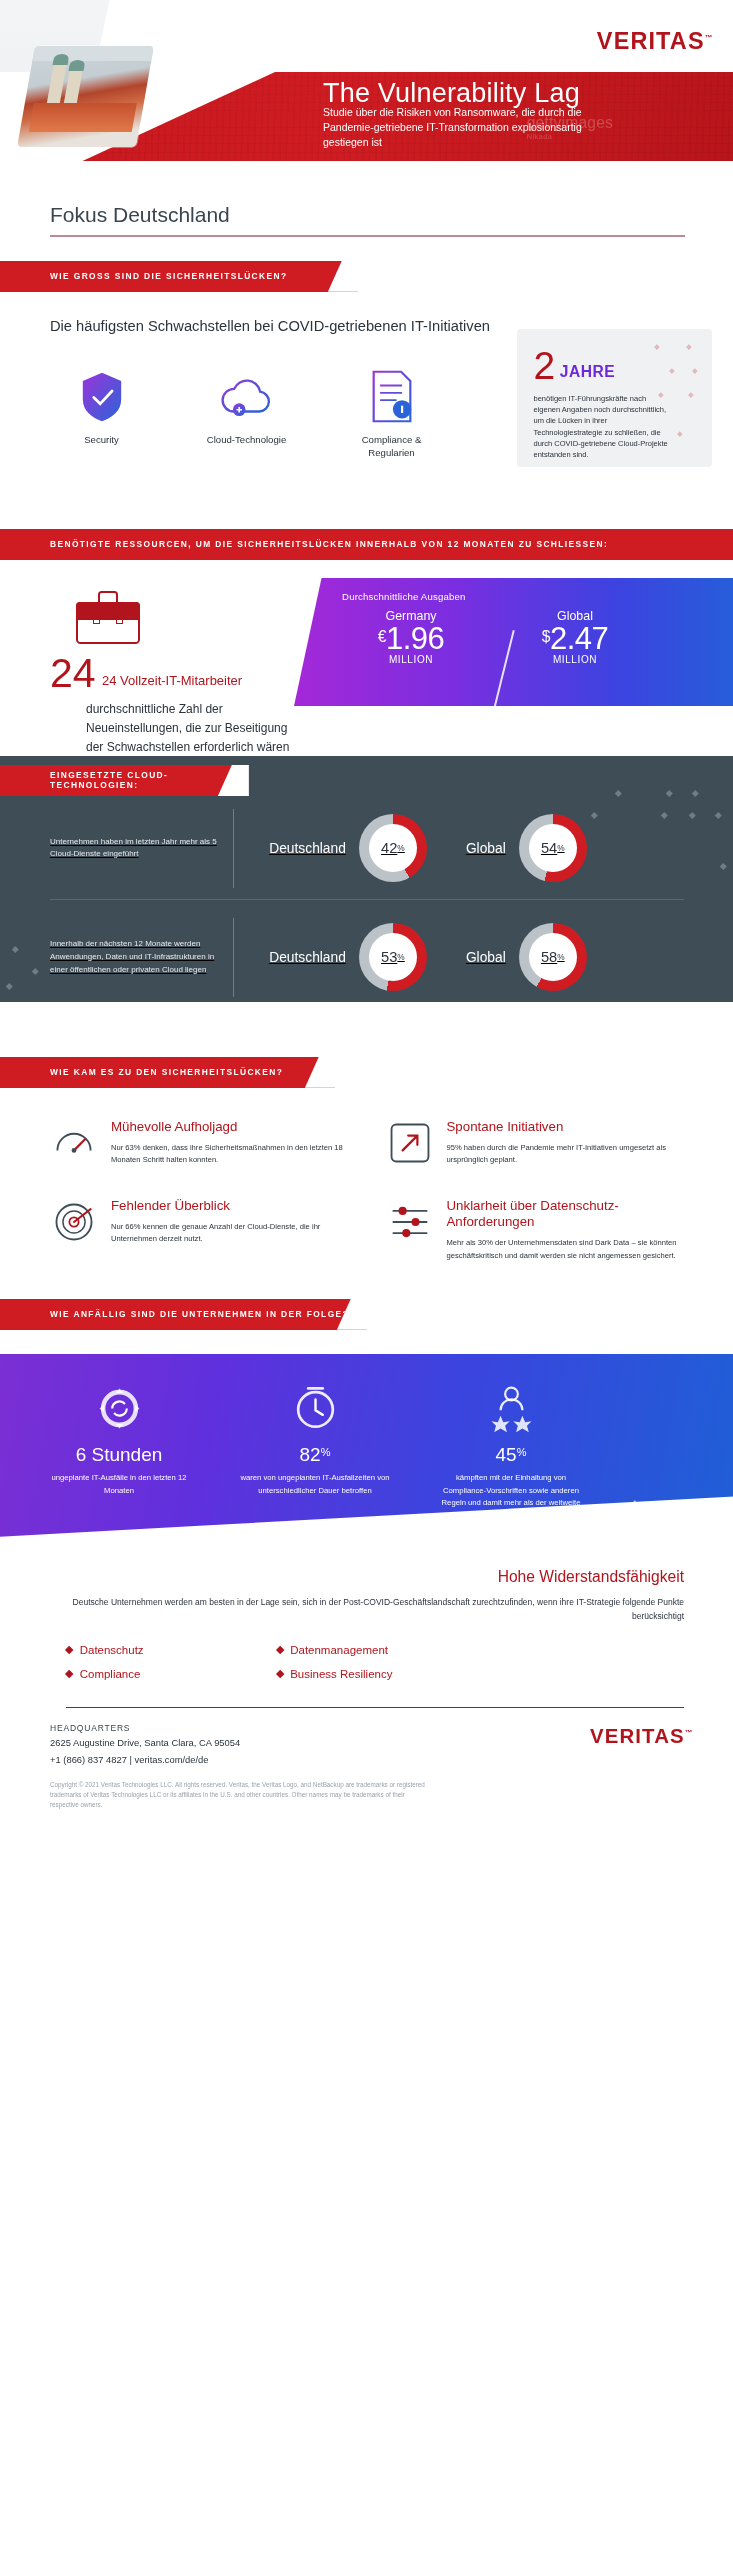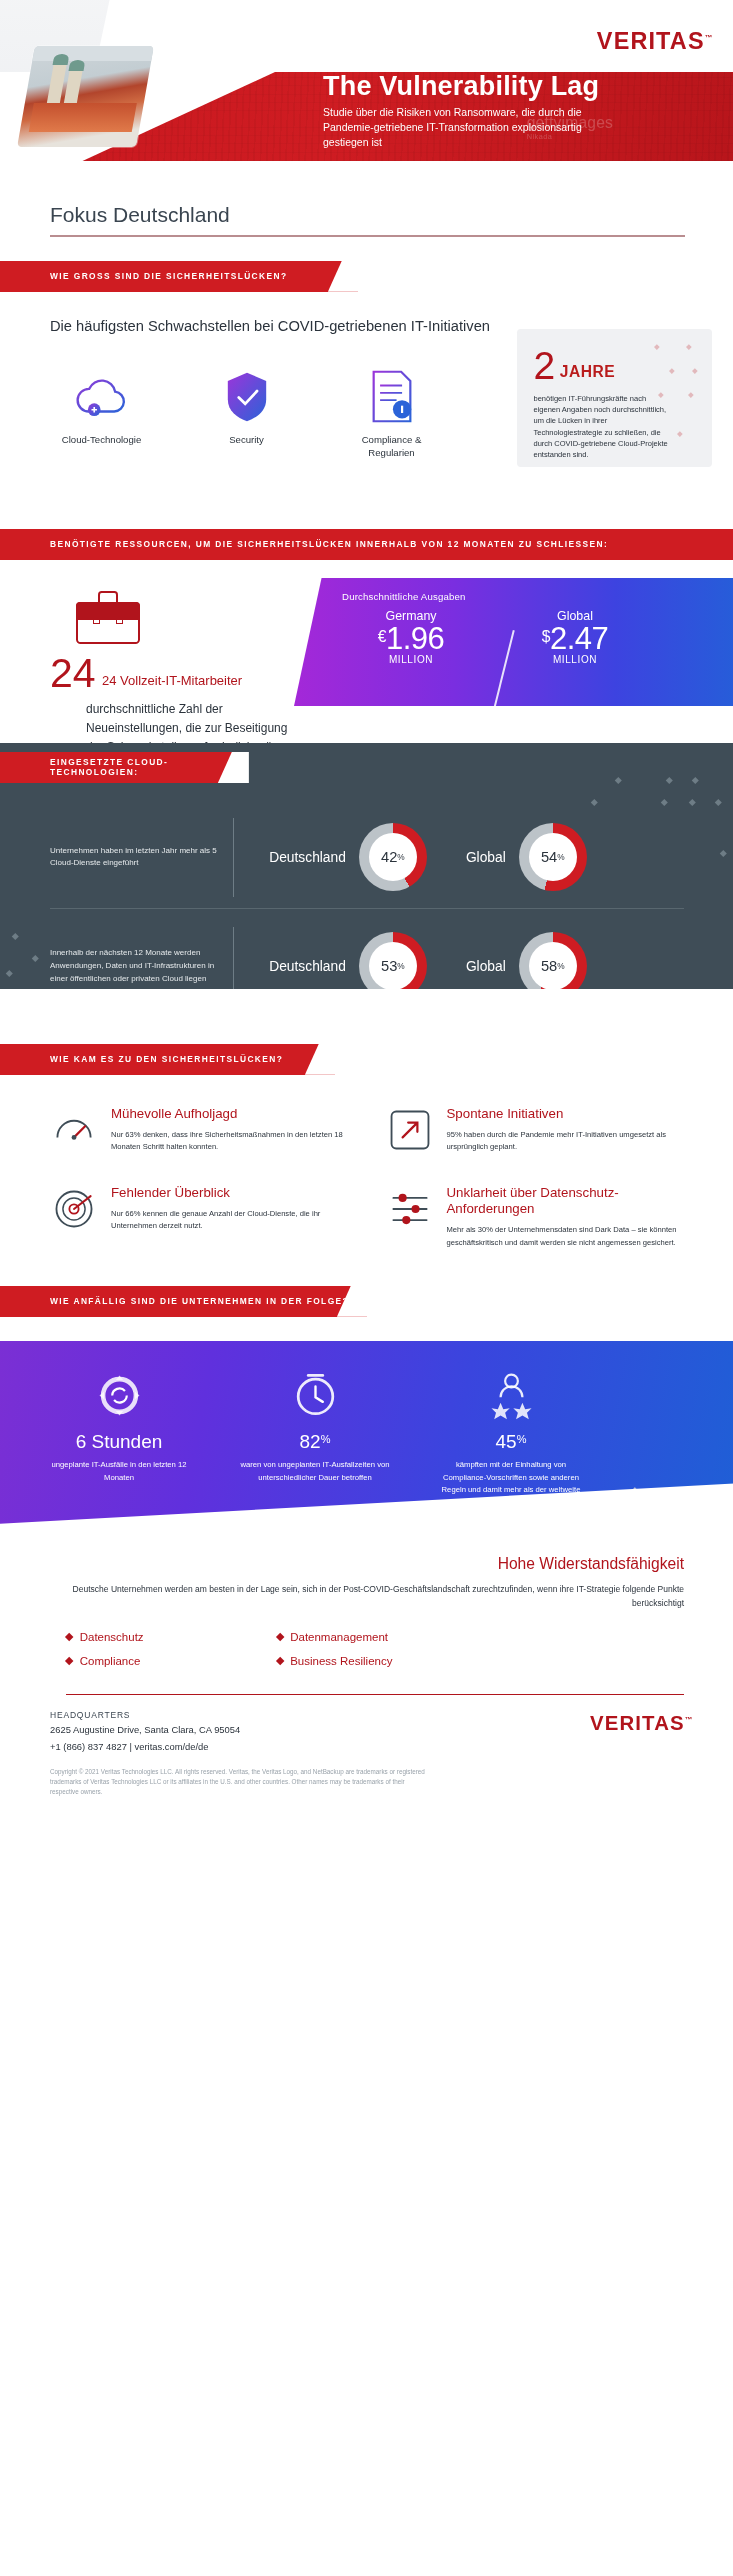--- a/index.html
+++ b/index.html
@@ -49,22 +49,22 @@
   .hdr-photo .roof { position:absolute; left:9.2px; top:57px; width:103px; height:29px; background:linear-gradient(180deg,#c4502e,#e07a4a); }
   .hdr-photo .sky  { position:absolute; left:0; top:0; width:119px; height:14.7px; background:#d7dee2; }
   .veritas-logo {
     position:absolute; right:22px; top:27.5px;
     font-family:"Liberation Sans", sans-serif;
     font-size:23px; font-weight:700; letter-spacing:1.1px; color:#b1141c;
     transform:scaleX(1.02);
   }
   .veritas-logo sup { font-size:7.3px; vertical-align:super; }
   .hdr-title {
-    position:absolute; left:323px; top:73px; color:#fff;
-    font-size:27px; font-weight:700; letter-spacing:0.2px; line-height:1;
+    position:absolute; left:323px; top:80px; color:#fff;
+    font-size:27px; font-weight:400; letter-spacing:0.2px; line-height:1;
   }
   .hdr-sub {
     position:absolute; left:323px; top:105px; color:#fff;
     font-size:10.5px; line-height:1.45; font-weight:400; width:275px;
   }
   .getty {
     position:absolute; right:121px; bottom:20px; color:rgba(255,255,255,.22);
     font-size:15.6px; font-weight:700; letter-spacing:0.2px;
   }
   .getty span { font-weight:400; }
@@ -99,21 +99,21 @@
   .icons-row { display:flex; gap:42px; margin-top:31px; }
   .icon-cell { width:103px; text-align:center; }
   .icon-cell .glyph { height:57px; display:flex; align-items:center; justify-content:center; }
   .icon-cell .cap { margin-top:9.2px; font-size:9.6px; color:#2b333c; line-height:1.35; }
 
   .jahre-box {
     position:absolute; right:22px; top:37px; width:195px; height:138px;
     background:#f0f1f3; border-radius:3.7px; padding:20px 14.7px 0 16.5px; overflow:hidden;
   }
   .jahre-num { font-size:39px; color:#b1141c; font-weight:400; line-height:.85; display:inline-block; vertical-align:-1.8px;}
-  .jahre-lbl { font-size:15.6px; color:#b91c1c; font-weight:700; letter-spacing:0.5px; margin-left:4.6px; }
+  .jahre-lbl { font-size:15.6px; color:#6d28d9; font-weight:700; letter-spacing:0.5px; margin-left:4.6px; }
   .jahre-txt { margin-top:11px; font-size:7.5px; color:#2b333c; line-height:1.5; width:138px; }
   .dot { position:absolute; width:3.7px; height:3.7px; background:#e2b9bc; transform:rotate(45deg); }
 
   
   .sec2 { position:relative; height:174px; padding:31px 0 0 50px; }
   .brief { width:64px; height:53px; margin-left:26px; position:relative; }
   .brief .body { position:absolute; left:0; top:11px; width:64px; height:42px; border:2.4px solid #b1141c; border-radius:4.6px; }
   .brief .flap { position:absolute; left:0; top:11px; width:64px; height:18.3px; background:#b1141c; border-radius:3.7px 3.7px 0 0; }
   .brief .handle { position:absolute; left:22px; top:0; width:20px; height:13px; border:2.4px solid #b1141c; border-bottom:none; border-radius:3.7px 3.7px 0 0; }
   .brief .lock { position:absolute; top:26px; width:7.3px; height:7.3px; border:1.8px solid #b1141c; }
@@ -220,52 +220,52 @@
     <div class="fokus-rule"></div>
   </div>
 
   <div class="ribbon w1">
     <span>WIE GROSS SIND DIE SICHERHEITSLÜCKEN?</span>
   </div>
 
   <div class="sec1">
     <h2>Die häufigsten Schwachstellen bei COVID-getriebenen IT-Initiativen</h2>
     <div class="icons-row">
+
+      <div class="icon-cell">
+        <div class="glyph">
+          <svg width="50" height="53" viewBox="0 0 54 58">
+            <defs>
+                <linearGradient id="gs" x1="0" y1="0" x2="1" y2="1">
+              <stop offset="0" stop-color="#9b35da"></stop>
+                  <stop offset="1" stop-color="#2b63d8"></stop>
+                </linearGradient>
+              </defs>
+            <path d="M27 3 6 12v20c0 13 10 20 21 24 11-4 21-11 21-24V12L27 3z" fill="url(#gs)"></path>
+            <path d="M18 30l7 7 13-14" fill="none" stroke="#fff" stroke-width="3" stroke-linecap="round"></path>
+          </svg>
+        </div>
+        <div class="cap">Security</div>
+      </div>
 
       <div class="icon-cell">
         <div class="glyph">
           <svg width="57" height="40" viewBox="0 0 62 44">
             <defs>
                 <linearGradient id="gc" x1="0" y1="0" x2="1" y2="1">
               <stop offset="0" stop-color="#8f3bd8"></stop>
                   <stop offset="1" stop-color="#2b63d8"></stop>
                 </linearGradient>
               </defs>
             <path d="M17 38h28a11 11 0 0 0 1-21.9A15 15 0 0 0 17.5 13 11.5 11.5 0 0 0 17 38z" fill="none" stroke="url(#gc)" stroke-width="2.6"></path>
             <circle cx="23" cy="36" r="7" fill="url(#gc)"></circle>
             <path d="M23 33v6M20 36h6" stroke="#fff" stroke-width="1.8"></path>
           </svg>
         </div>
         <div class="cap">Cloud-Technologie</div>
-      </div>
-
-      <div class="icon-cell">
-        <div class="glyph">
-          <svg width="50" height="53" viewBox="0 0 54 58">
-            <defs>
-                <linearGradient id="gs" x1="0" y1="0" x2="1" y2="1">
-              <stop offset="0" stop-color="#9b35da"></stop>
-                  <stop offset="1" stop-color="#2b63d8"></stop>
-                </linearGradient>
-              </defs>
-            <path d="M27 3 6 12v20c0 13 10 20 21 24 11-4 21-11 21-24V12L27 3z" fill="url(#gs)"></path>
-            <path d="M18 30l7 7 13-14" fill="none" stroke="#fff" stroke-width="3" stroke-linecap="round"></path>
-          </svg>
-        </div>
-        <div class="cap">Security</div>
       </div>
 
       <div class="icon-cell">
         <div class="glyph">
           <svg width="46" height="55" viewBox="0 0 50 60">
             <defs>
                 <linearGradient id="gd" x1="0" y1="0" x2="1" y2="1">
               <stop offset="0" stop-color="#9b35da"></stop>
                   <stop offset="1" stop-color="#2b63d8"></stop>
                 </linearGradient>
@@ -323,21 +323,21 @@
         </div>
         <div class="spend-slash"></div>
       </div>
     </div>
   </div>
 
   <div style="position:relative;">
     <div class="ribbon w3" style="margin-top:9.2px;position:absolute;top:0;left:0;z-index:3;">
       <span>EINGESETZTE CLOUD-TECHNOLOGIEN:</span>
     </div>
-    <div class="darksec" style="margin-top:9px;padding-top:64px;">
+    <div class="darksec" style="margin-top:22px;padding-top:42px;text-decoration:underline;">
       <span class="dia" style="left:616px;top:35px;"></span>
         <span class="dia" style="left:667px;top:35px;"></span>
       <span class="dia" style="left:693px;top:35px;"></span>
         <span class="dia" style="left:592px;top:57px;"></span>
       <span class="dia" style="left:662px;top:57px;"></span>
         <span class="dia" style="left:690px;top:57px;"></span>
       <span class="dia" style="left:716px;top:57px;"></span>
         <span class="dia" style="left:721px;top:108px;"></span>
       <span class="dia" style="left:13px;top:191px;"></span>
         <span class="dia" style="left:33px;top:213px;"></span>

